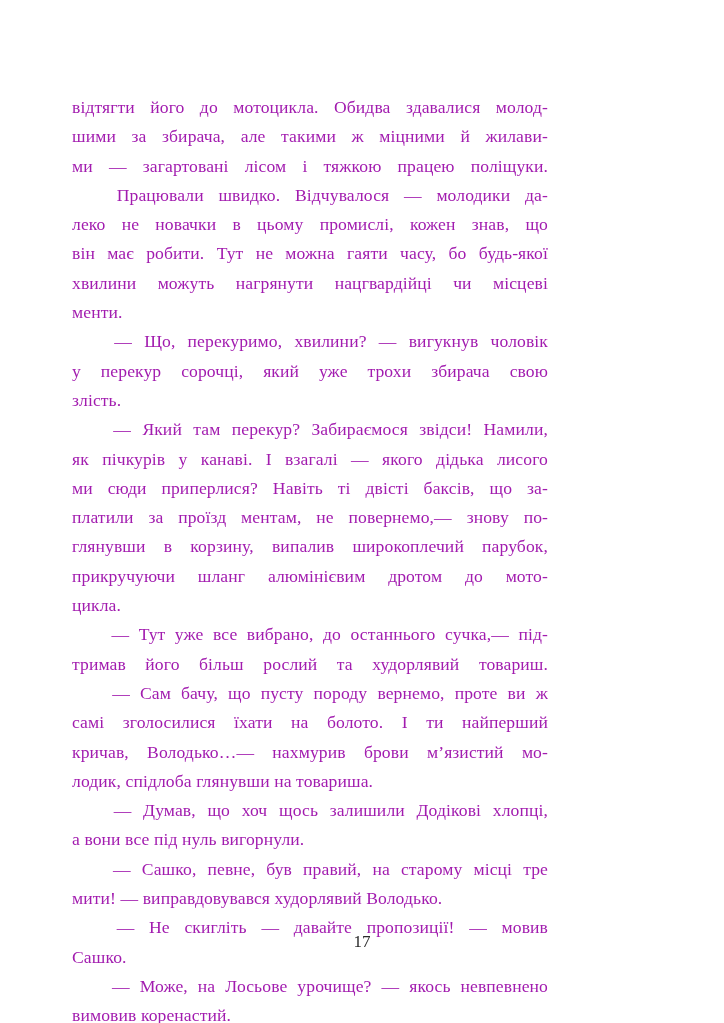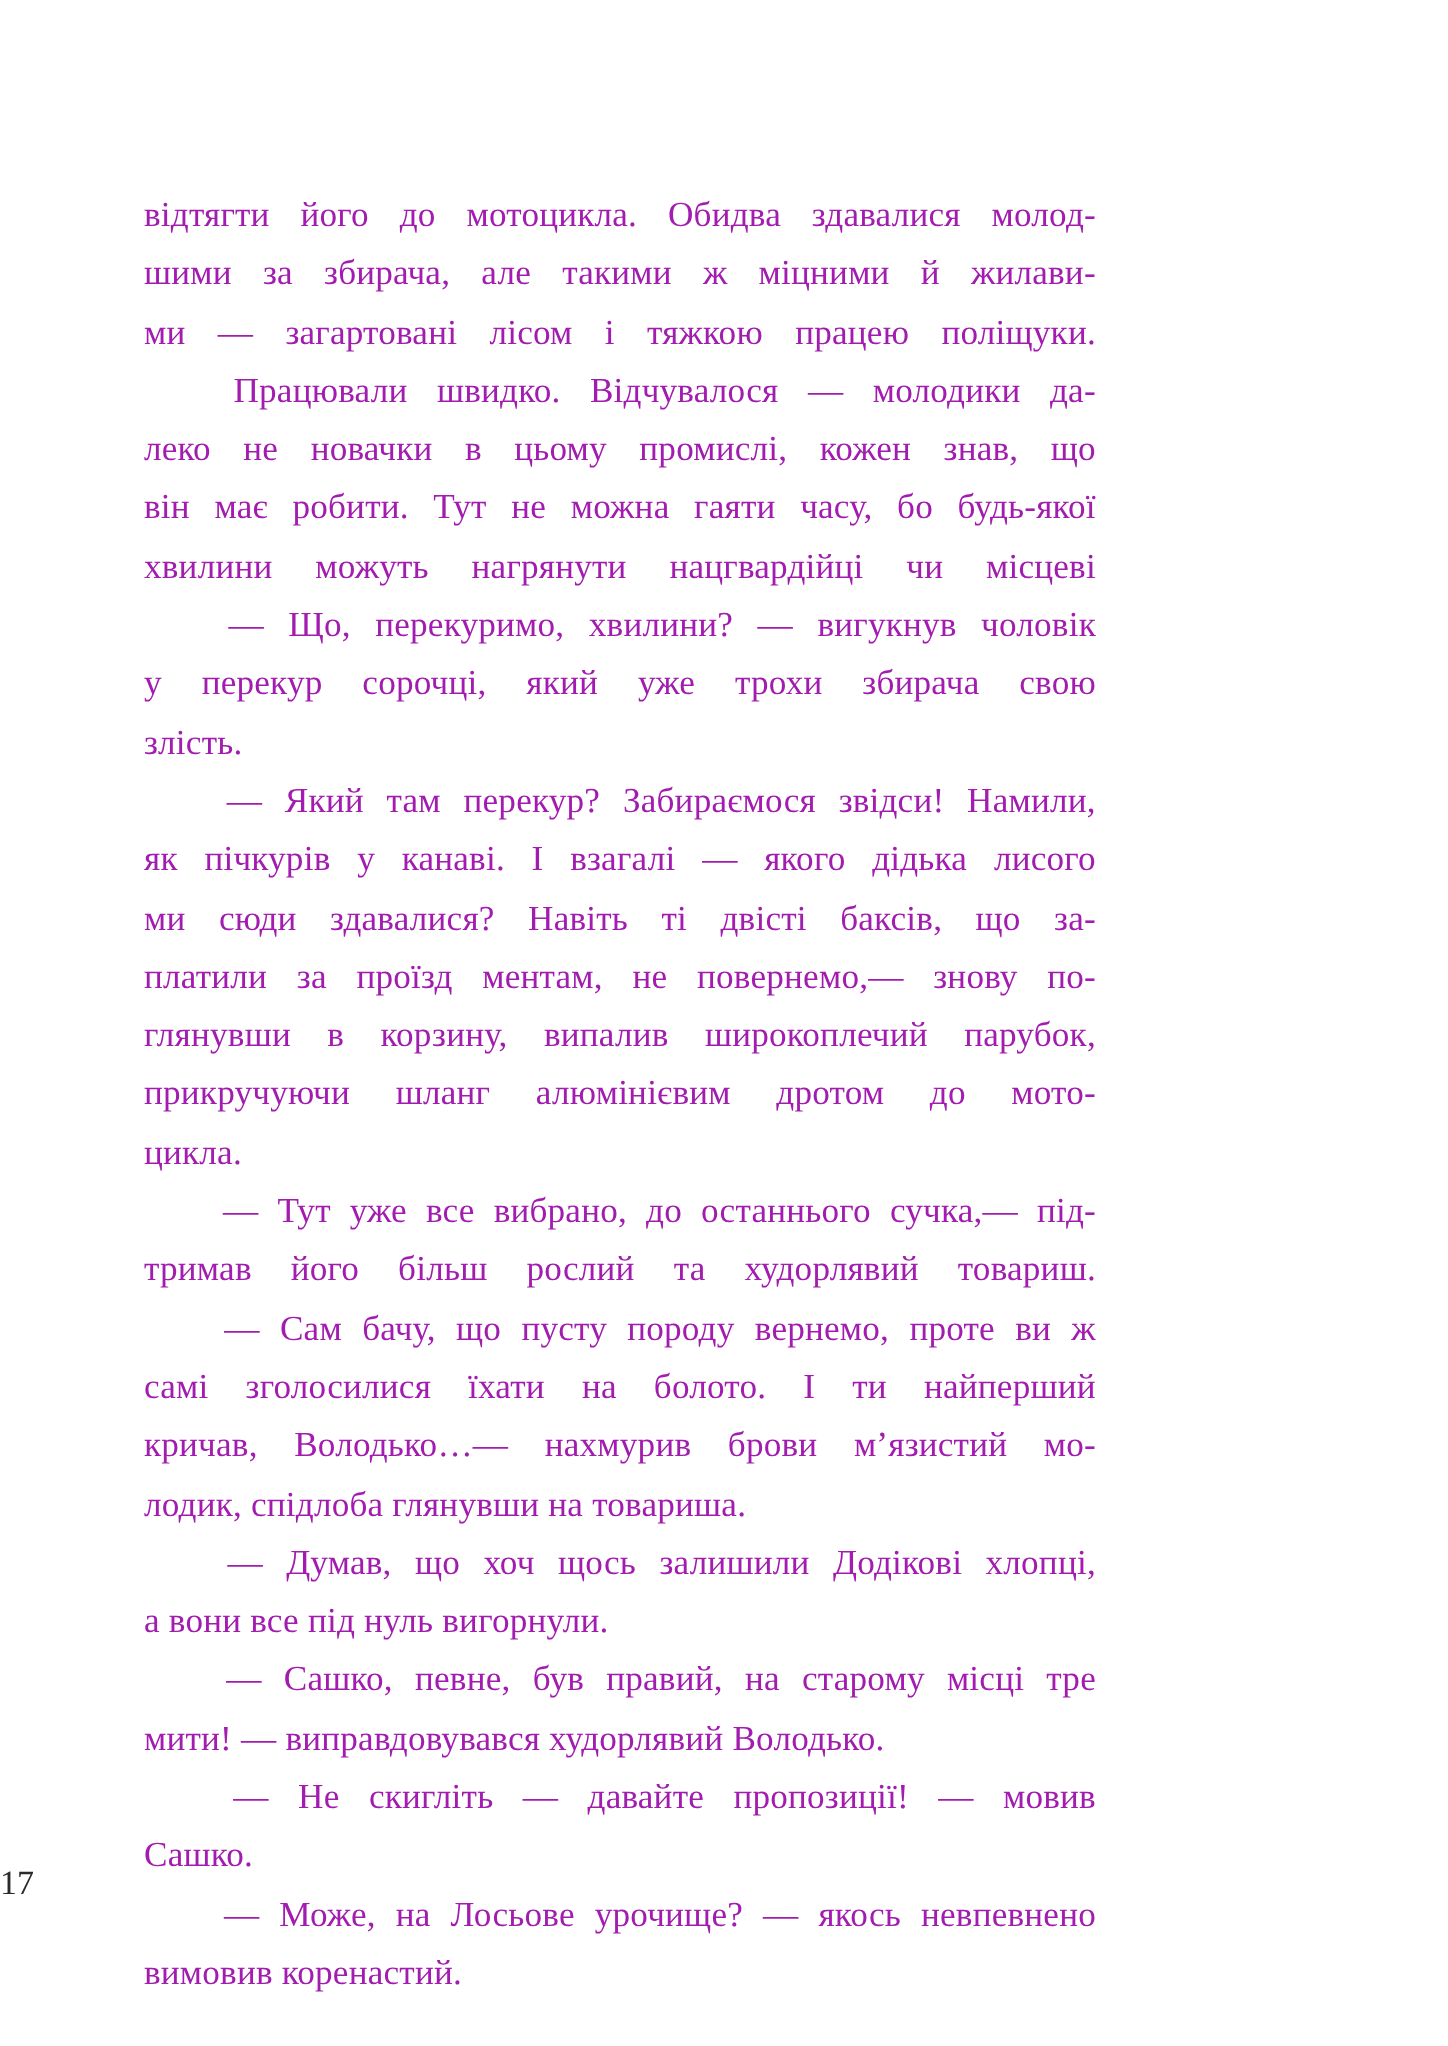--- a/index.html
+++ b/index.html
@@ -54,21 +54,21 @@
   }
   .indent {
     display: inline-block;
     width: 30px;
   }
   .folio {
     position: absolute;
     left: 0;
     top: 932px;
     width: 724px;
-    text-align: left;
+    text-align: center;
     font-size: 17px;
     line-height: 20px;
     color: #2a2a2a;
     font-family: "Liberation Serif", "DejaVu Serif", serif;
   }
 </style>
 </head>
 <body>
 
 <div class="page">
@@ -137,20 +137,21 @@
         <span>будь-якої</span>
       </div>
       <div class="line just">
         <span>хвилини</span>
         <span>можуть</span>
         <span>нагрянути</span>
         <span>нацгвардійці</span>
         <span>чи</span>
         <span>місцеві</span>
       </div>
+      <div class="line flush"><span>менти.</span></div>
       <div class="line just">
         <span class="indent"></span>
         <span>—</span>
         <span>Що,</span>
         <span>перекуримо,</span>
         <span>хвилини?</span>
         <span>—</span>
         <span>вигукнув</span>
         <span>чоловік</span>
       </div>
@@ -183,21 +184,21 @@
         <span>І</span>
         <span>взагалі</span>
         <span>—</span>
         <span>якого</span>
         <span>дідька</span>
         <span>лисого</span>
       </div>
       <div class="line just">
         <span>ми</span>
         <span>сюди</span>
-        <span>здавалися?</span>
+        <span>приперлися?</span>
         <span>Навіть</span>
         <span>ті</span>
         <span>двісті</span>
         <span>баксів,</span>
         <span>що</span>
         <span>за-</span>
       </div>
       <div class="line just">
         <span>платили</span>
         <span>за</span>

